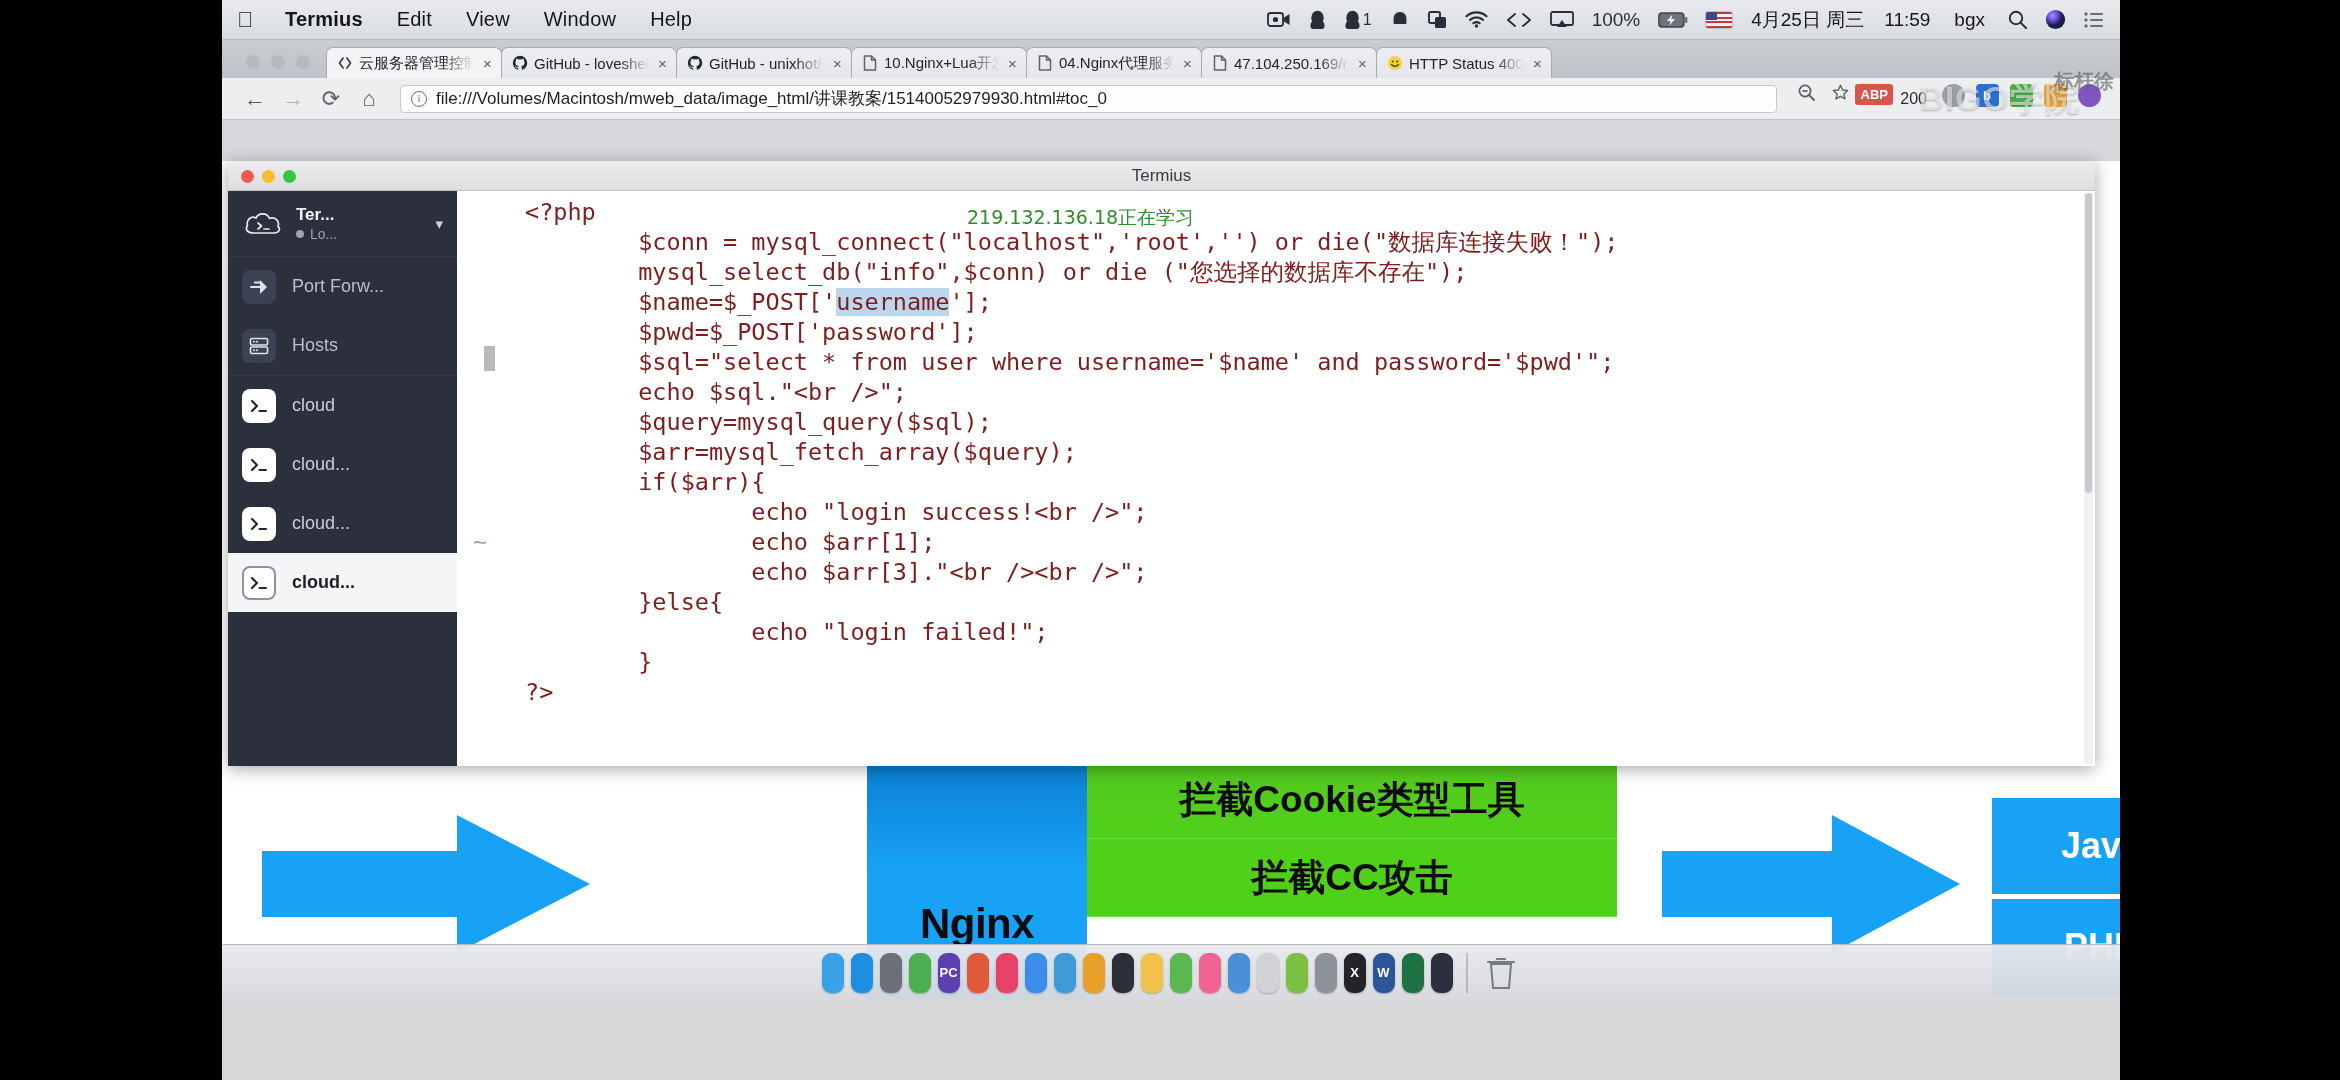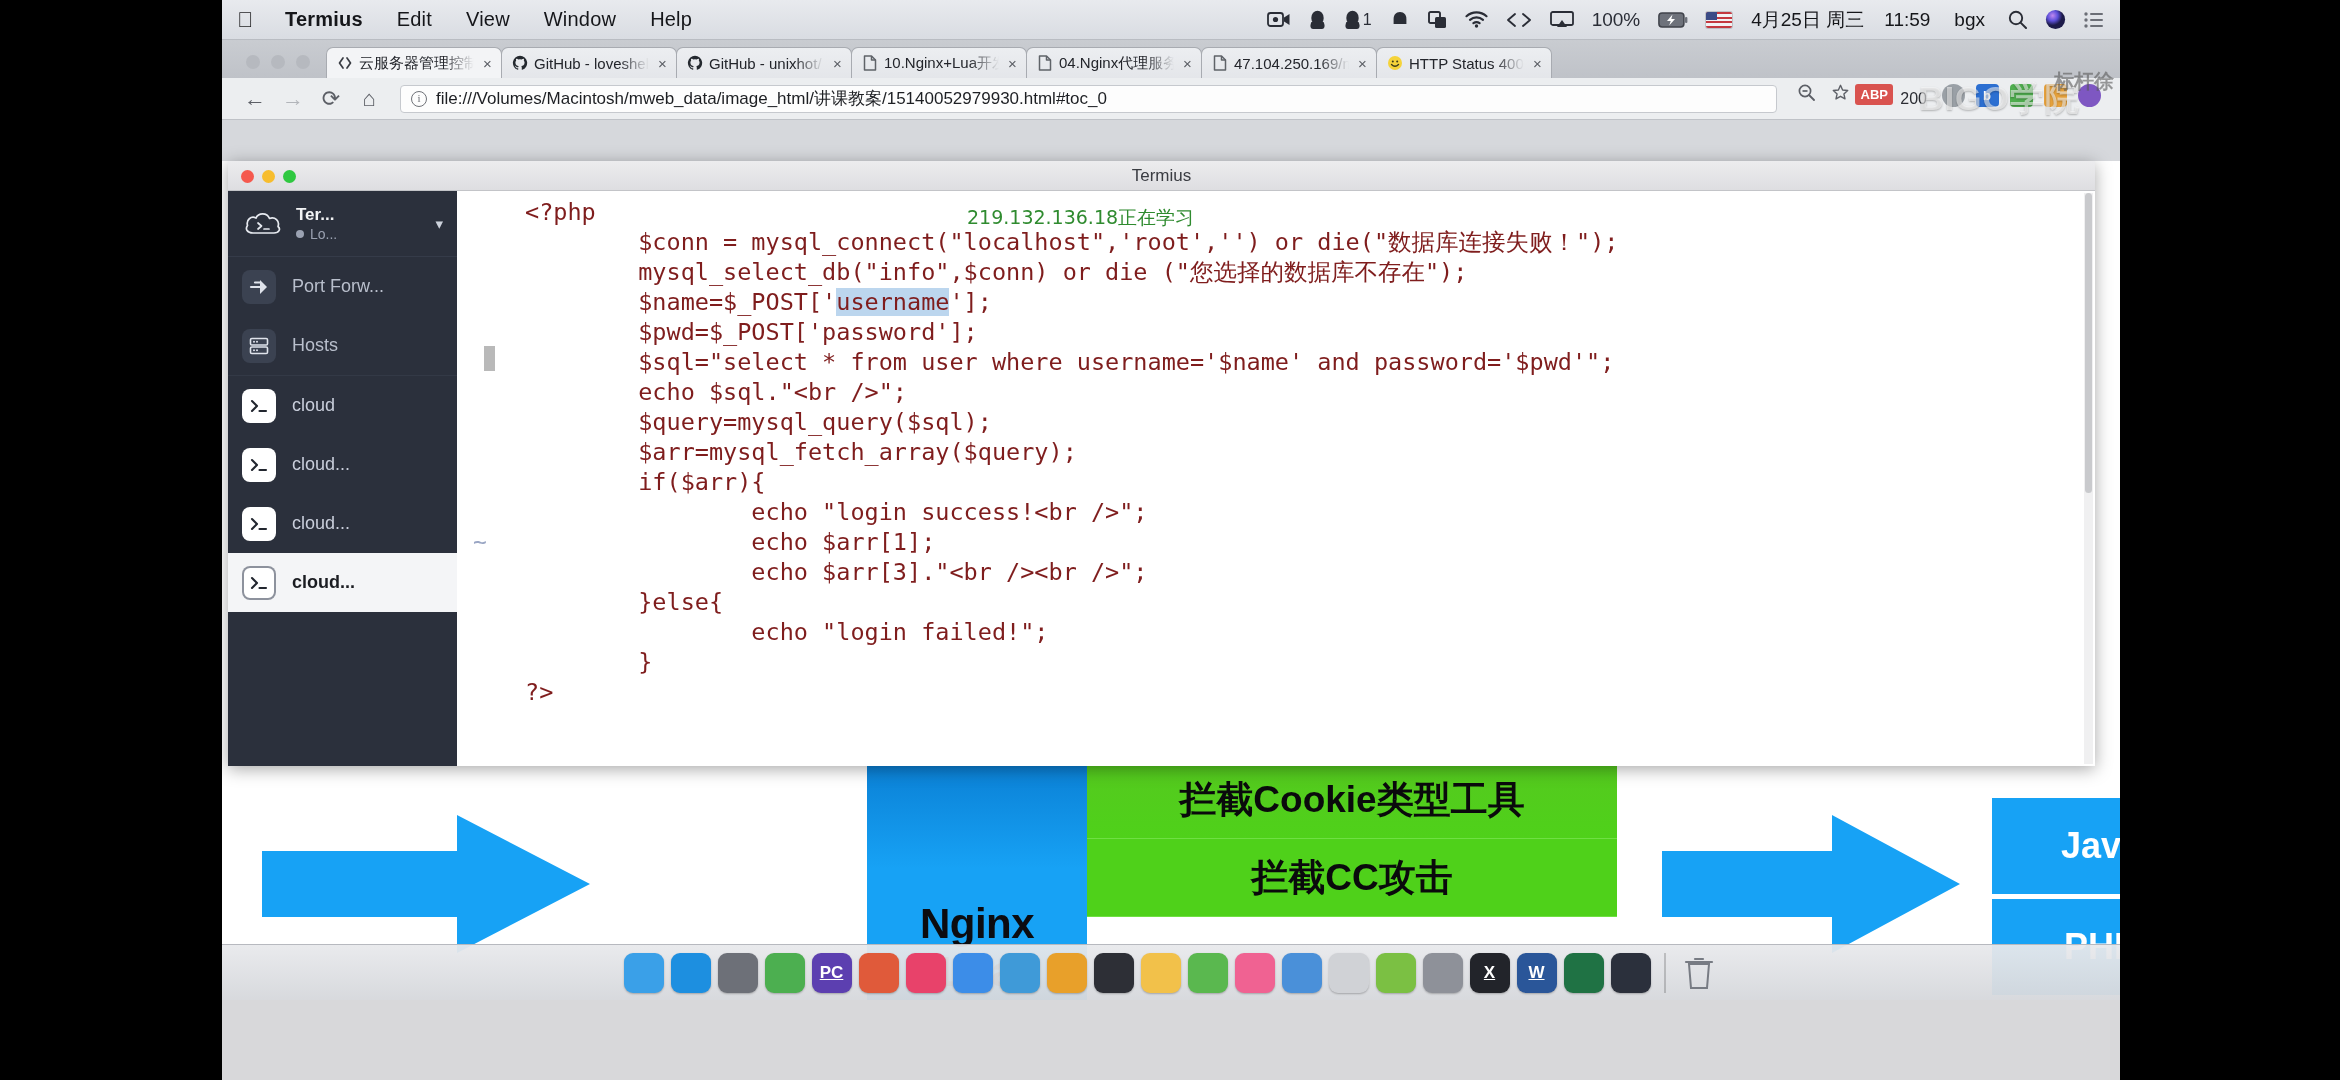--- a/index.html
+++ b/index.html
@@ -172,22 +172,22 @@
     letter-spacing:1px; z-index:55; text-shadow:0 1px 2px rgba(0,0,0,.25); }
   .wm-pole { position:absolute; right:6px; top:28px; font-size:20px; color:rgba(90,90,90,.6); z-index:55; font-weight:bold; }
 
   
   #dock {
     position:absolute; left:0; bottom:0; width:1898px; height:56px;
     background:linear-gradient(180deg,rgba(232,233,236,.94) 0%, rgba(214,216,220,.96) 100%);
     border-top:1px solid #b7b9bf; display:flex; align-items:center; justify-content:center;
     gap:7px; z-index:45;
   }
-  .dk { width:40px; height:40px; border-radius:9px; display:flex; align-items:center; justify-content:center;
-        font-size:17px; color:#fff; font-weight:bold; box-shadow:0 1px 2px rgba(0,0,0,.25);text-decoration:underline; }
+  .dk { width:22px; height:40px; border-radius:9px; display:flex; align-items:center; justify-content:center;
+        font-size:13px; color:#fff; font-weight:bold; box-shadow:0 1px 2px rgba(0,0,0,.25); }
   .dk-sep { width:2px; height:40px; background:rgba(0,0,0,.18); margin:0 6px; }
   .trash { width:40px; height:40px; display:flex; align-items:center; justify-content:center; }
 </style>
 </head>
 <body>
 
 <div id="screen">
 
   <div class="bar-left"></div>
   <div class="bar-right"></div>

